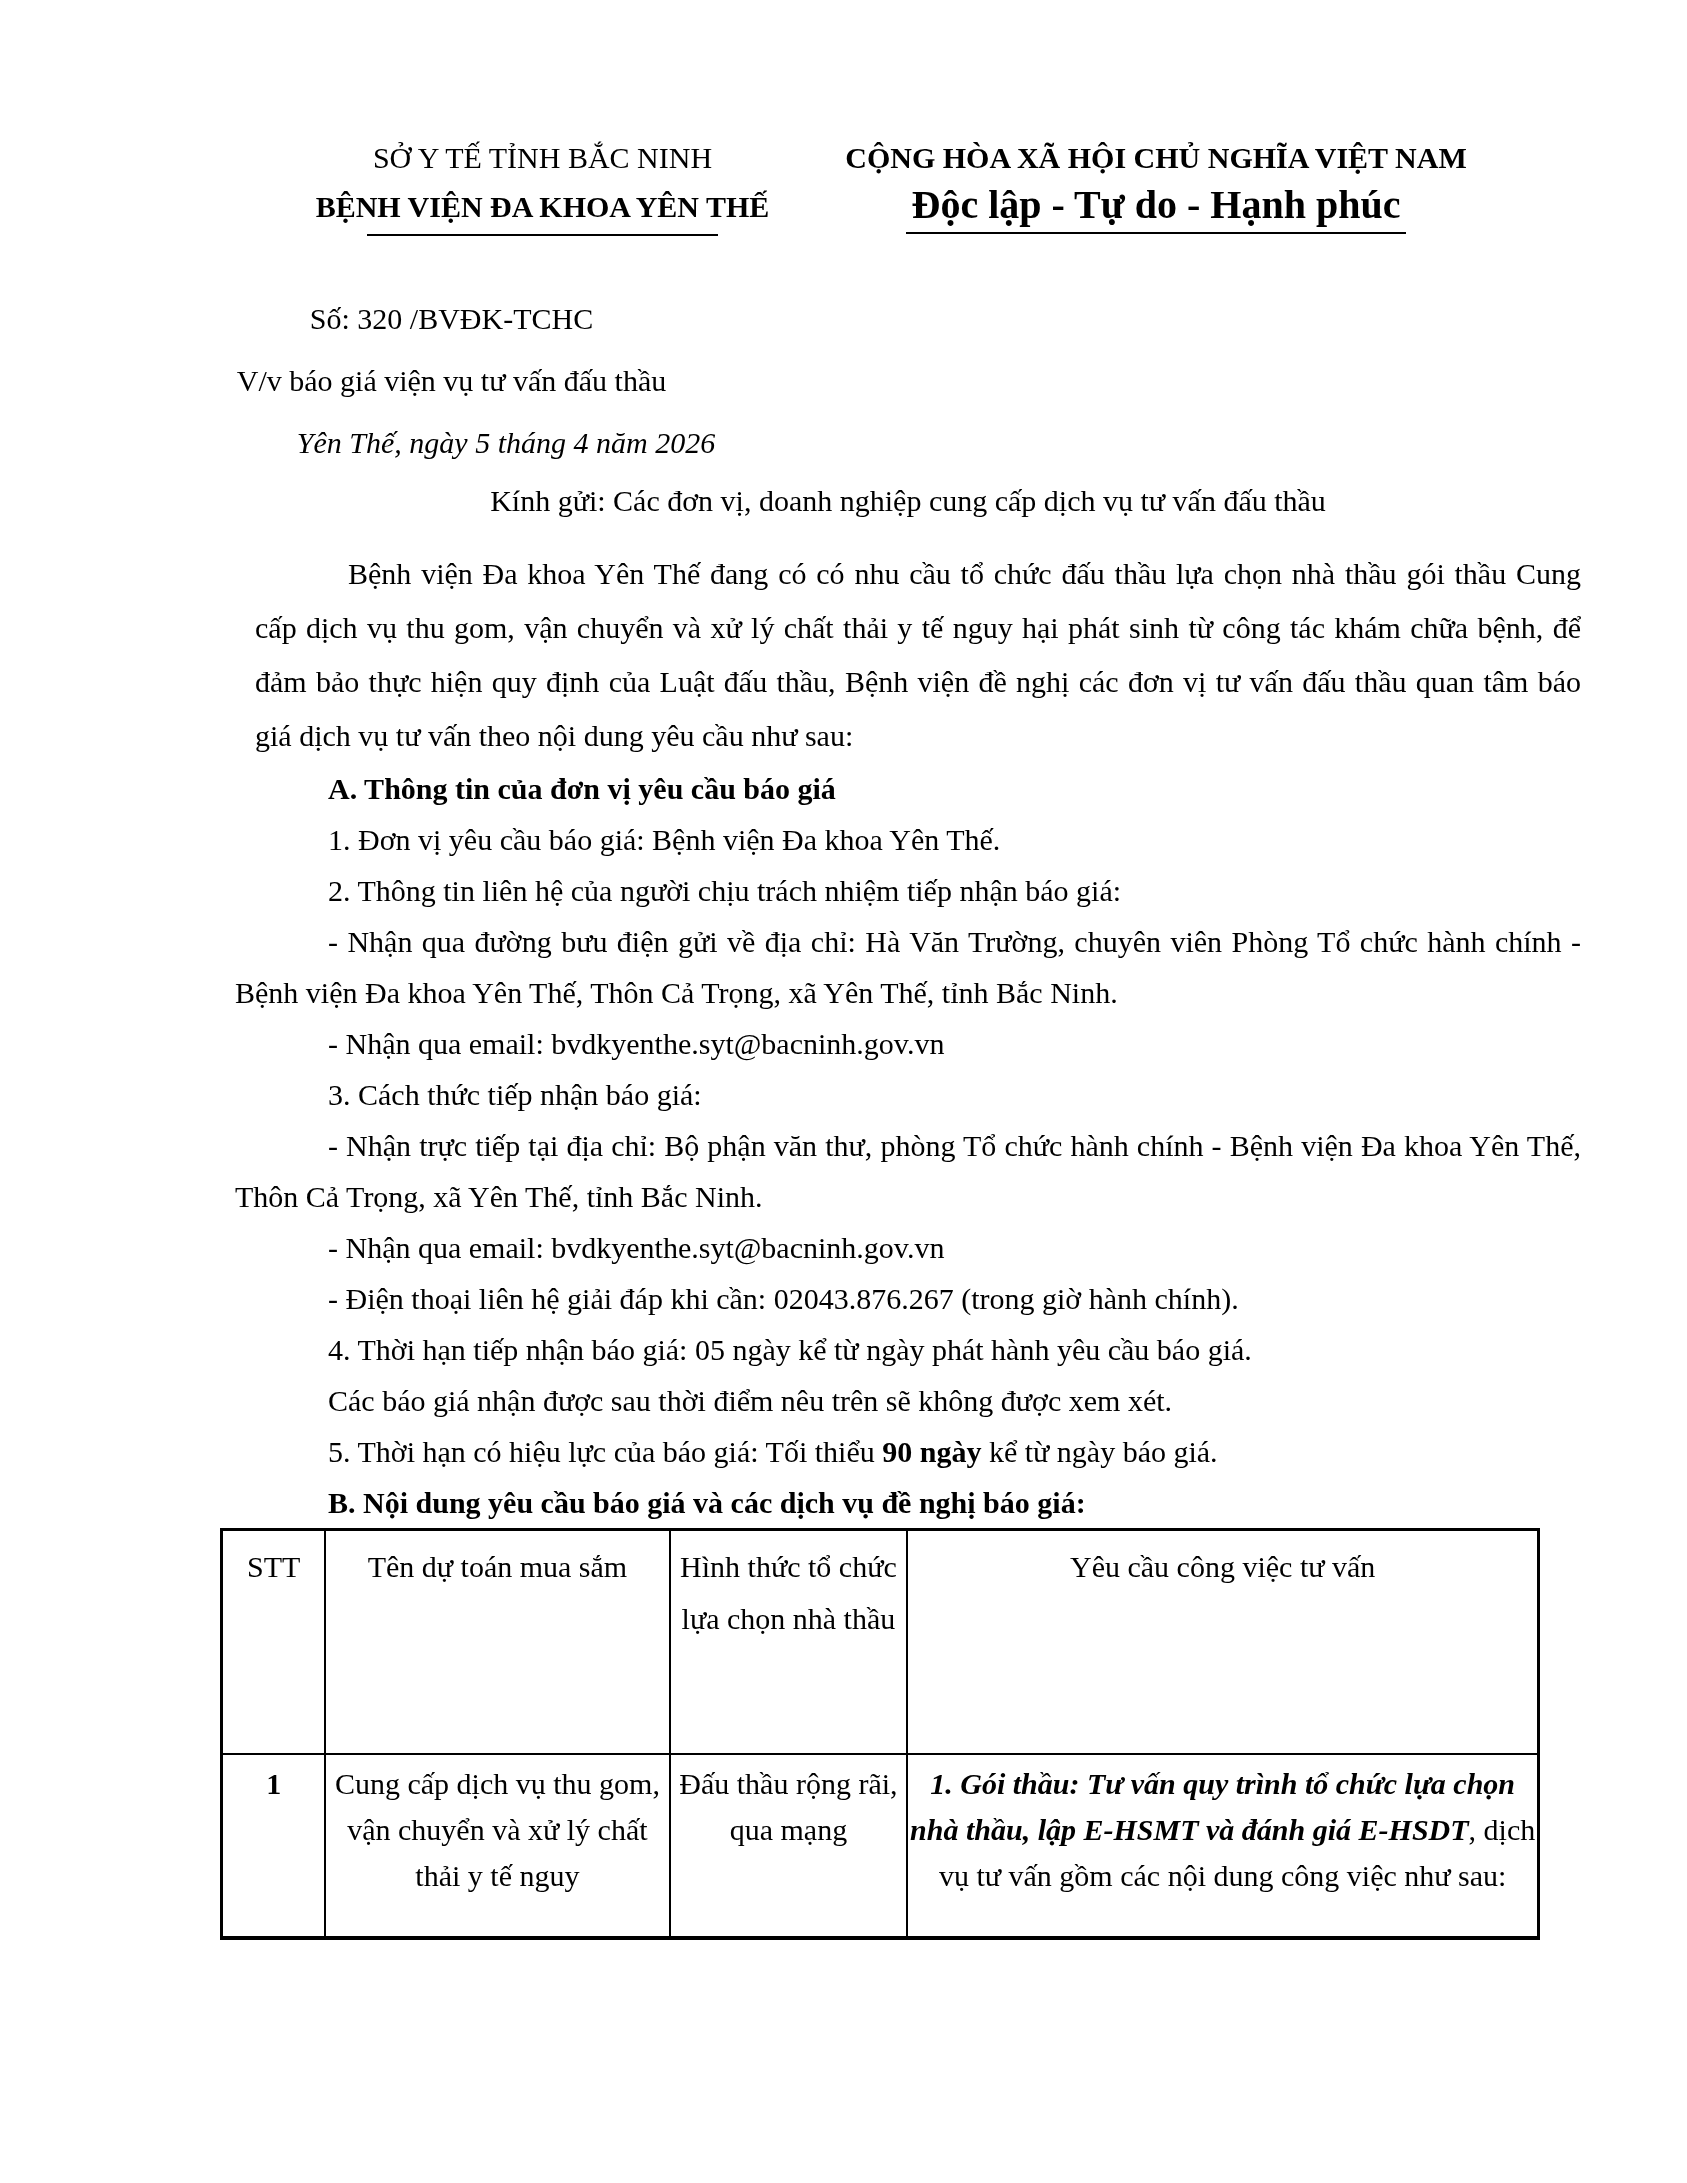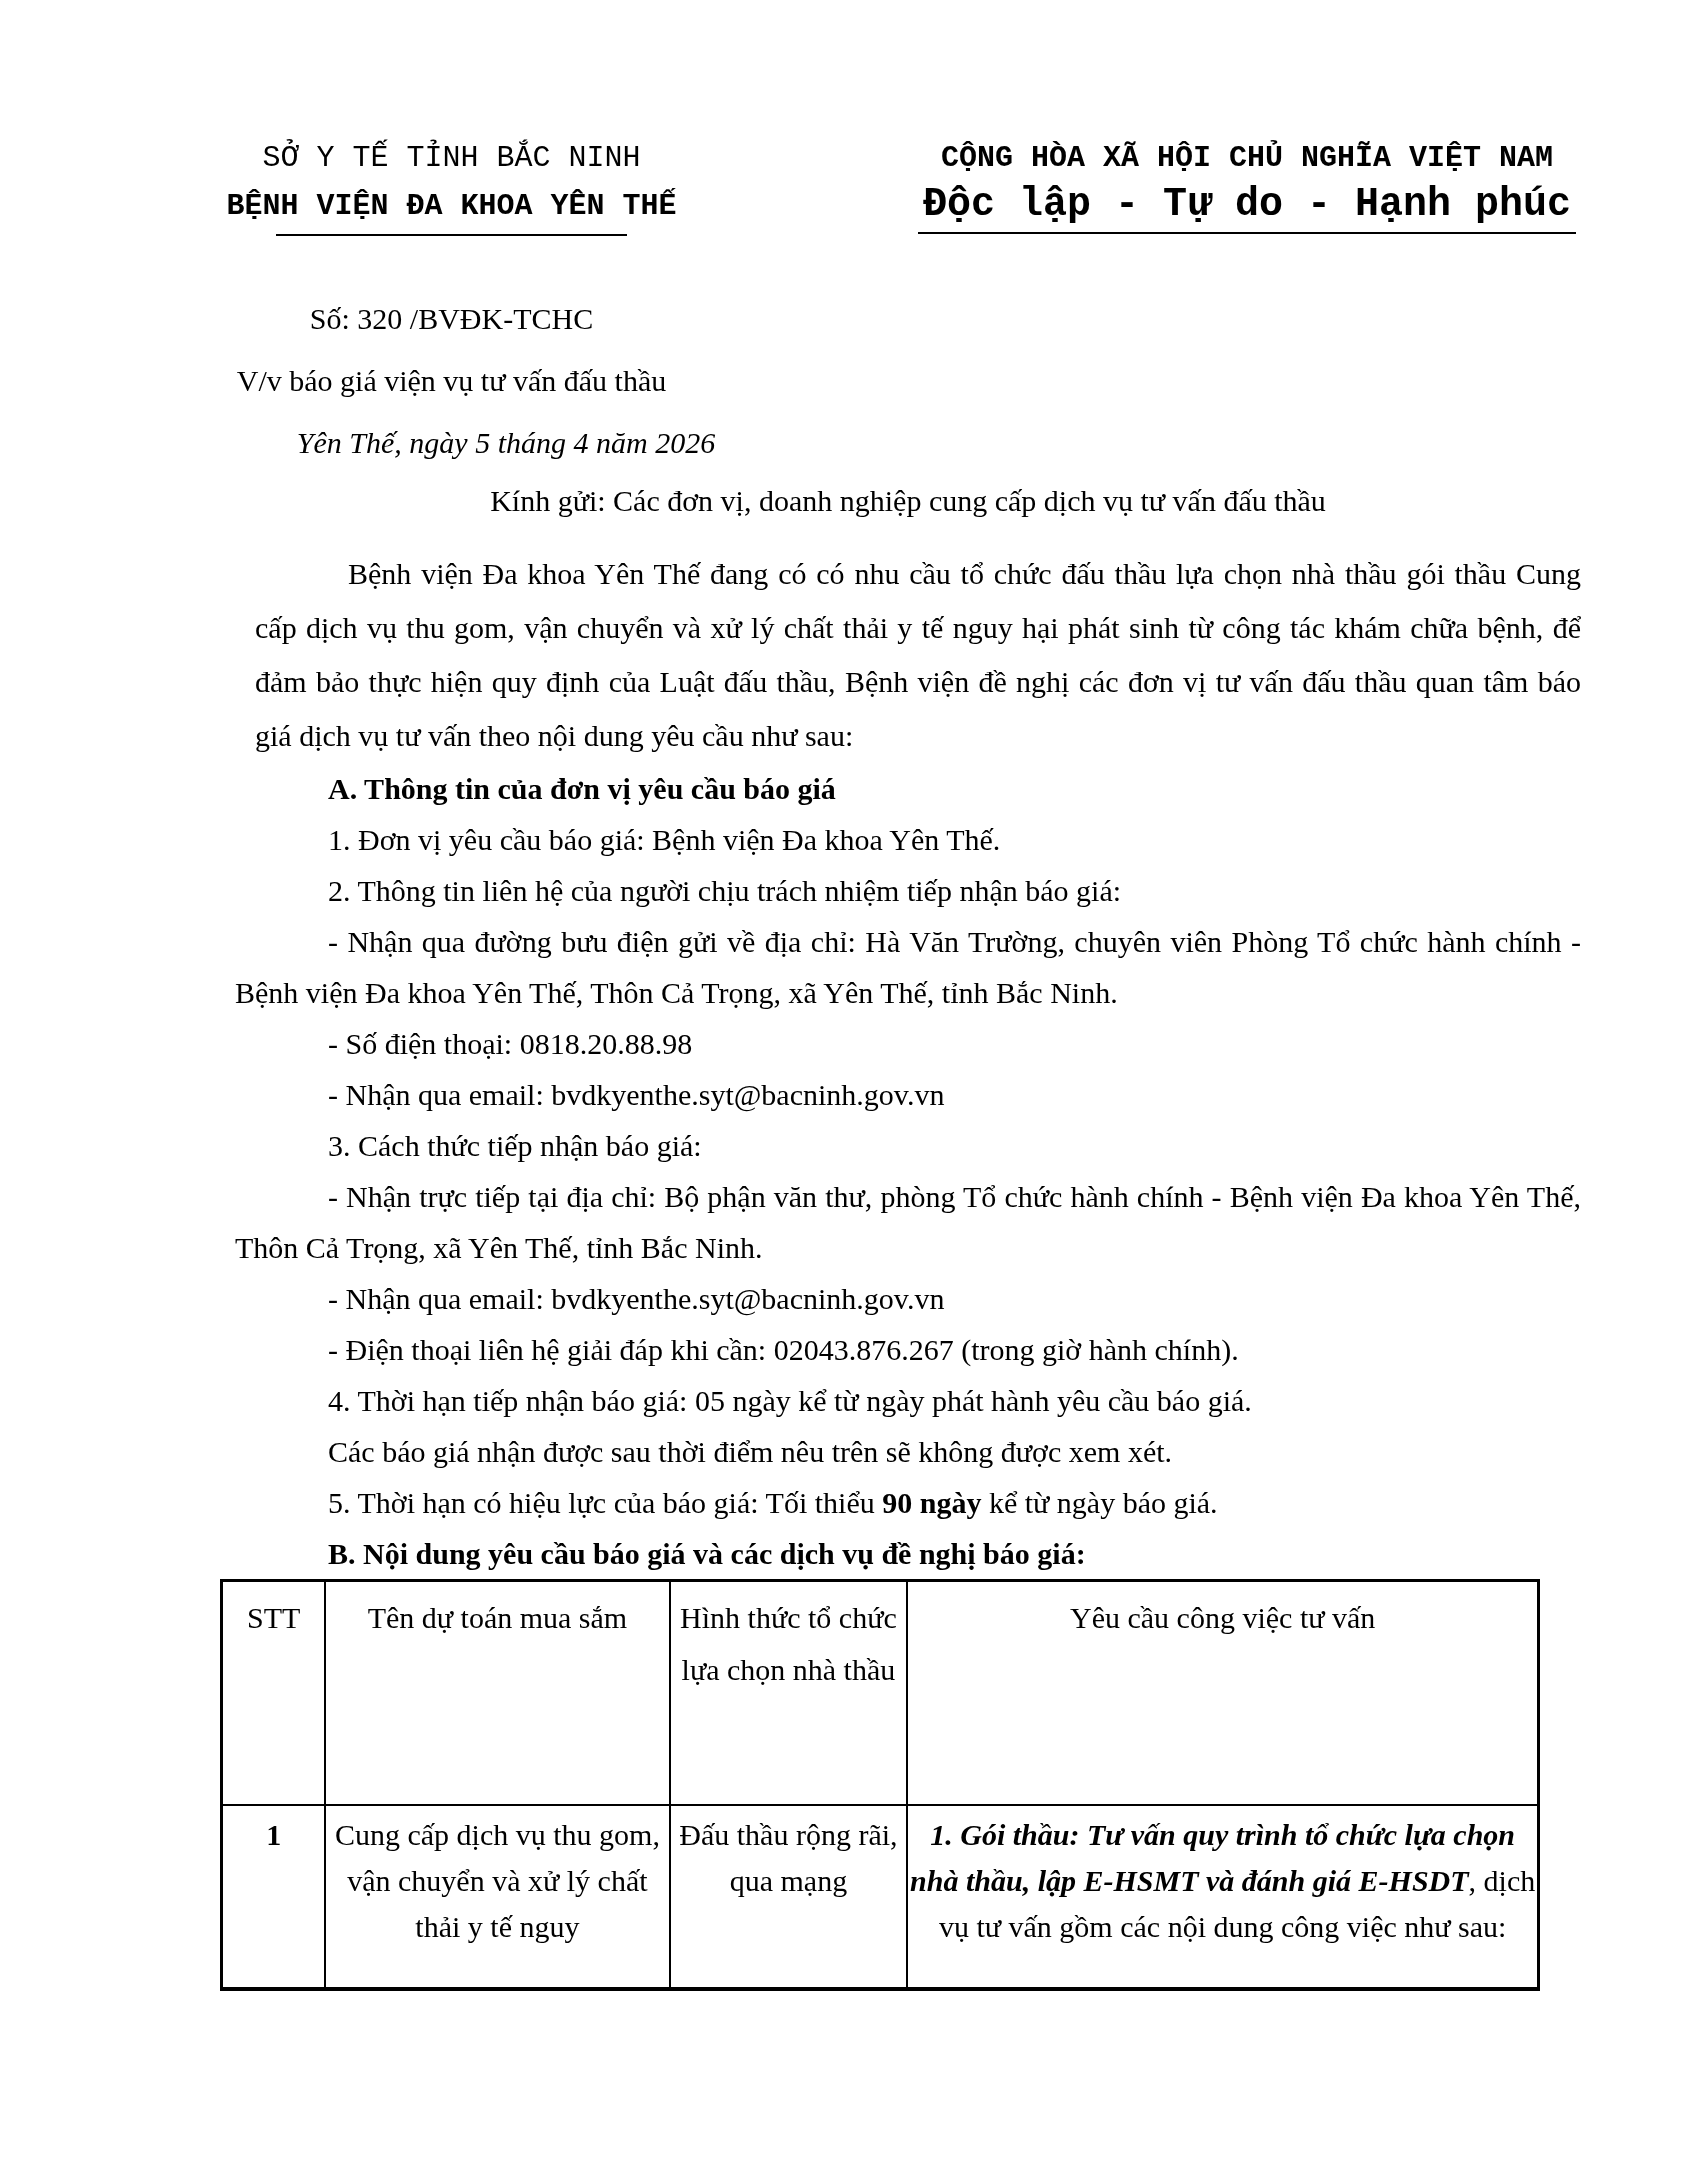--- a/index.html
+++ b/index.html
@@ -10,21 +10,21 @@
     background:#ffffff;color:#000000;
     padding:136px 106px 0 235px;
     font-family:"Liberation Serif","DejaVu Serif",serif;
     font-size:30px;line-height:54px;
     overflow:hidden;
   }
   p{margin:0;}
   .bold{font-weight:bold;}
 
   
-  .hdr{display:flex;justify-content:space-between;margin-left:-63px;width:1409px;font-family:Liberation Mono, monospace;}
+  .hdr{display:flex;justify-content:center;margin-left:-63px;width:1409px;}
   .hdr-left{width:559px;text-align:center;}
   .hdr-right{width:668px;text-align:center;}
   .org-parent{font-size:30px;line-height:44px;}
   .org-name{font-size:30px;font-weight:bold;line-height:53px;white-space:nowrap;}
   .org-rule{width:351px;height:0;border-top:2.6px solid #000;margin:1.3px auto 0;}
   .nat-line1{font-size:30px;font-weight:bold;line-height:44px;white-space:nowrap;}
   .nat-line2{display:inline-block;font-size:40px;font-weight:bold;line-height:49px;border-bottom:2.6px solid #000;padding:0 5.3px 2.6px;}
 
   .ref{display:flex;justify-content:flex-end;margin-left:-63px;width:1409px;margin-top:52px;flex-direction:column;}
   .ref-left{width:559px;text-align:center;line-height:62px;}
@@ -85,21 +85,20 @@
 
   <p class="salutation">Kính gửi: Các đơn vị, doanh nghiệp cung cấp dịch vụ tư vấn đấu thầu</p>
 
   <p class="para indent intro">Bệnh viện Đa khoa Yên Thế đang có có nhu cầu tổ chức đấu thầu lựa chọn nhà thầu gói thầu Cung cấp dịch vụ thu gom, vận chuyển và xử lý chất thải y tế nguy hại phát sinh từ công tác khám chữa bệnh, để đảm bảo thực hiện quy định của Luật đấu thầu, Bệnh viện đề nghị các đơn vị tư vấn đấu thầu quan tâm báo giá dịch vụ tư vấn theo nội dung yêu cầu như sau:</p>
 
   <div class="items">
     <p class="bold">A. Thông tin của đơn vị yêu cầu báo giá</p>
     <p>1. Đơn vị yêu cầu báo giá: Bệnh viện Đa khoa Yên Thế.</p>
     <p>2. Thông tin liên hệ của người chịu trách nhiệm tiếp nhận báo giá:</p>
     <p>- Nhận qua đường bưu điện gửi về địa chỉ: Hà Văn Trường, chuyên viên Phòng Tổ chức hành chính - Bệnh viện Đa khoa Yên Thế, Thôn Cả Trọng, xã Yên Thế, tỉnh Bắc Ninh.</p>
-    <p>- Số điện thoại: 0818.20.88.98</p>
     <p>- Nhận qua email: bvdkyenthe.syt@bacninh.gov.vn</p>
     <p>3. Cách thức tiếp nhận báo giá:</p>
     <p>- Nhận trực tiếp tại địa chỉ: Bộ phận văn thư, phòng Tổ chức hành chính - Bệnh viện Đa khoa Yên Thế, Thôn Cả Trọng, xã Yên Thế, tỉnh Bắc Ninh.</p>
     <p>- Nhận qua email: bvdkyenthe.syt@bacninh.gov.vn</p>
     <p>- Điện thoại liên hệ giải đáp khi cần: 02043.876.267 (trong giờ hành chính).</p>
     <p>4. Thời hạn tiếp nhận báo giá: 05 ngày kể từ ngày phát hành yêu cầu báo giá.</p>
     <p>Các báo giá nhận được sau thời điểm nêu trên sẽ không được xem xét.</p>
     <p><span>5. Thời hạn có hiệu lực của báo giá: Tối thiểu </span><span class="bold">90 ngày</span><span> kể từ ngày báo giá.</span></p>
     <p class="bold">B. Nội dung yêu cầu báo giá và các dịch vụ đề nghị báo giá:</p>
   </div>

